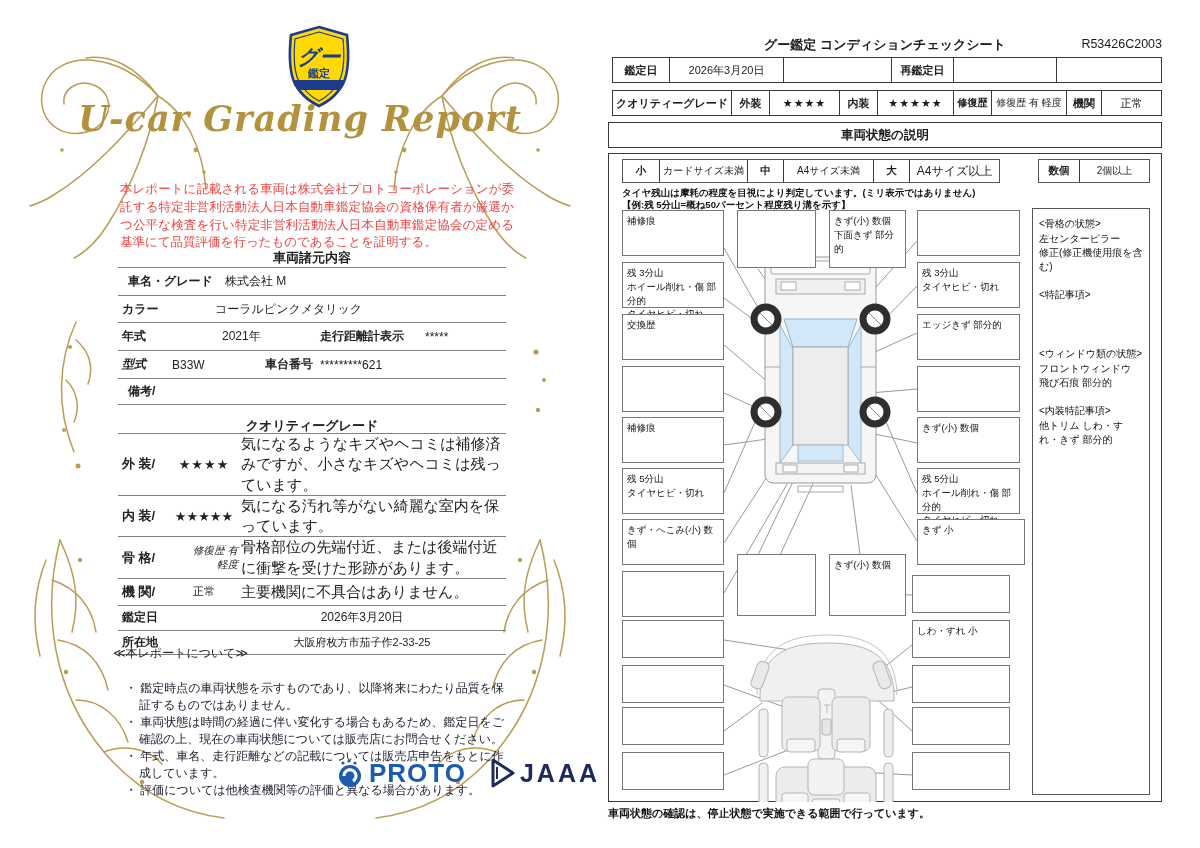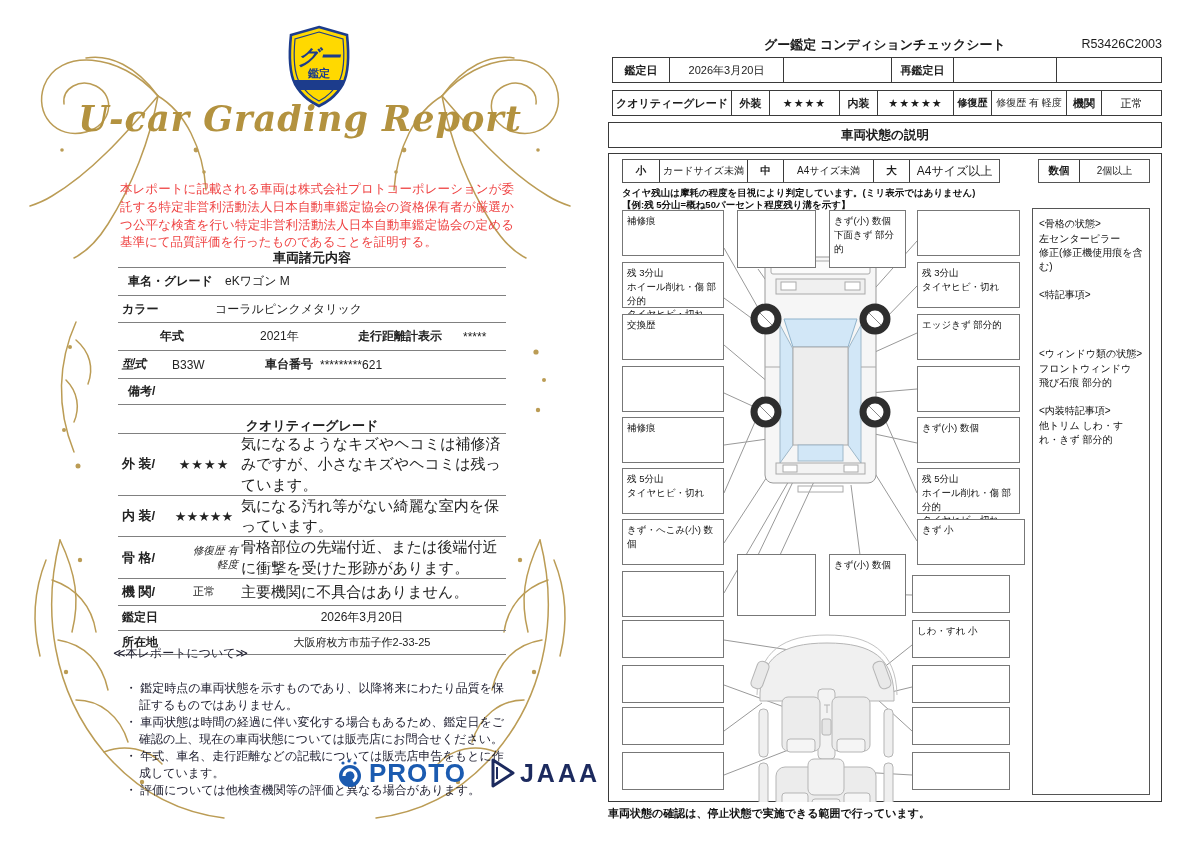--- a/index.html
+++ b/index.html
@@ -109,28 +109,28 @@
     </svg>
 
     <div class="cert-title">U-car Grading Report</div>
     <div class="cert-intro">本レポートに記載される車両は株式会社プロトコーポレーションが委託する特定非営利活動法人日本自動車鑑定協会の資格保有者が厳選かつ公平な検査を行い特定非営利活動法人日本自動車鑑定協会の定める基準にて品質評価を行ったものであることを証明する。</div>
 
     <div class="sec-title" style="top:249px;">車両諸元内容</div>
 
     <div class="ltable" style="top:267px;">
       <div class="lrow" style="min-height:28px;">
         <span class="llab" style="width:97px;padding-left:10px;">車名・グレード</span>
-        <span class="lval">eKワゴン M</span>
+        <span class="lval">株式会社 M</span>
       </div>
       <div class="lrow" style="min-height:27px;">
         <span class="llab" style="width:93px;padding-left:4px;">カラー</span>
         <span class="lval">コーラルピンクメタリック</span>
       </div>
       <div class="lrow" style="min-height:28px;">
-        <span class="llab" style="width:100px;padding-left:4px;margin-left:38px;">年式</span>
+        <span class="llab" style="width:100px;padding-left:4px;">年式</span>
         <span class="lval" style="width:98px;">2021年</span>
         <span class="llab" style="width:105px;">走行距離計表示</span>
         <span class="lval">*****</span>
       </div>
       <div class="lrow" style="min-height:28px;">
         <span class="llab" style="width:50px;padding-left:4px;font-style:italic;">型式</span>
         <span class="lval" style="width:93px;">B33W</span>
         <span class="llab" style="width:55px;">車台番号</span>
         <span class="lval">*********621</span>
       </div>

